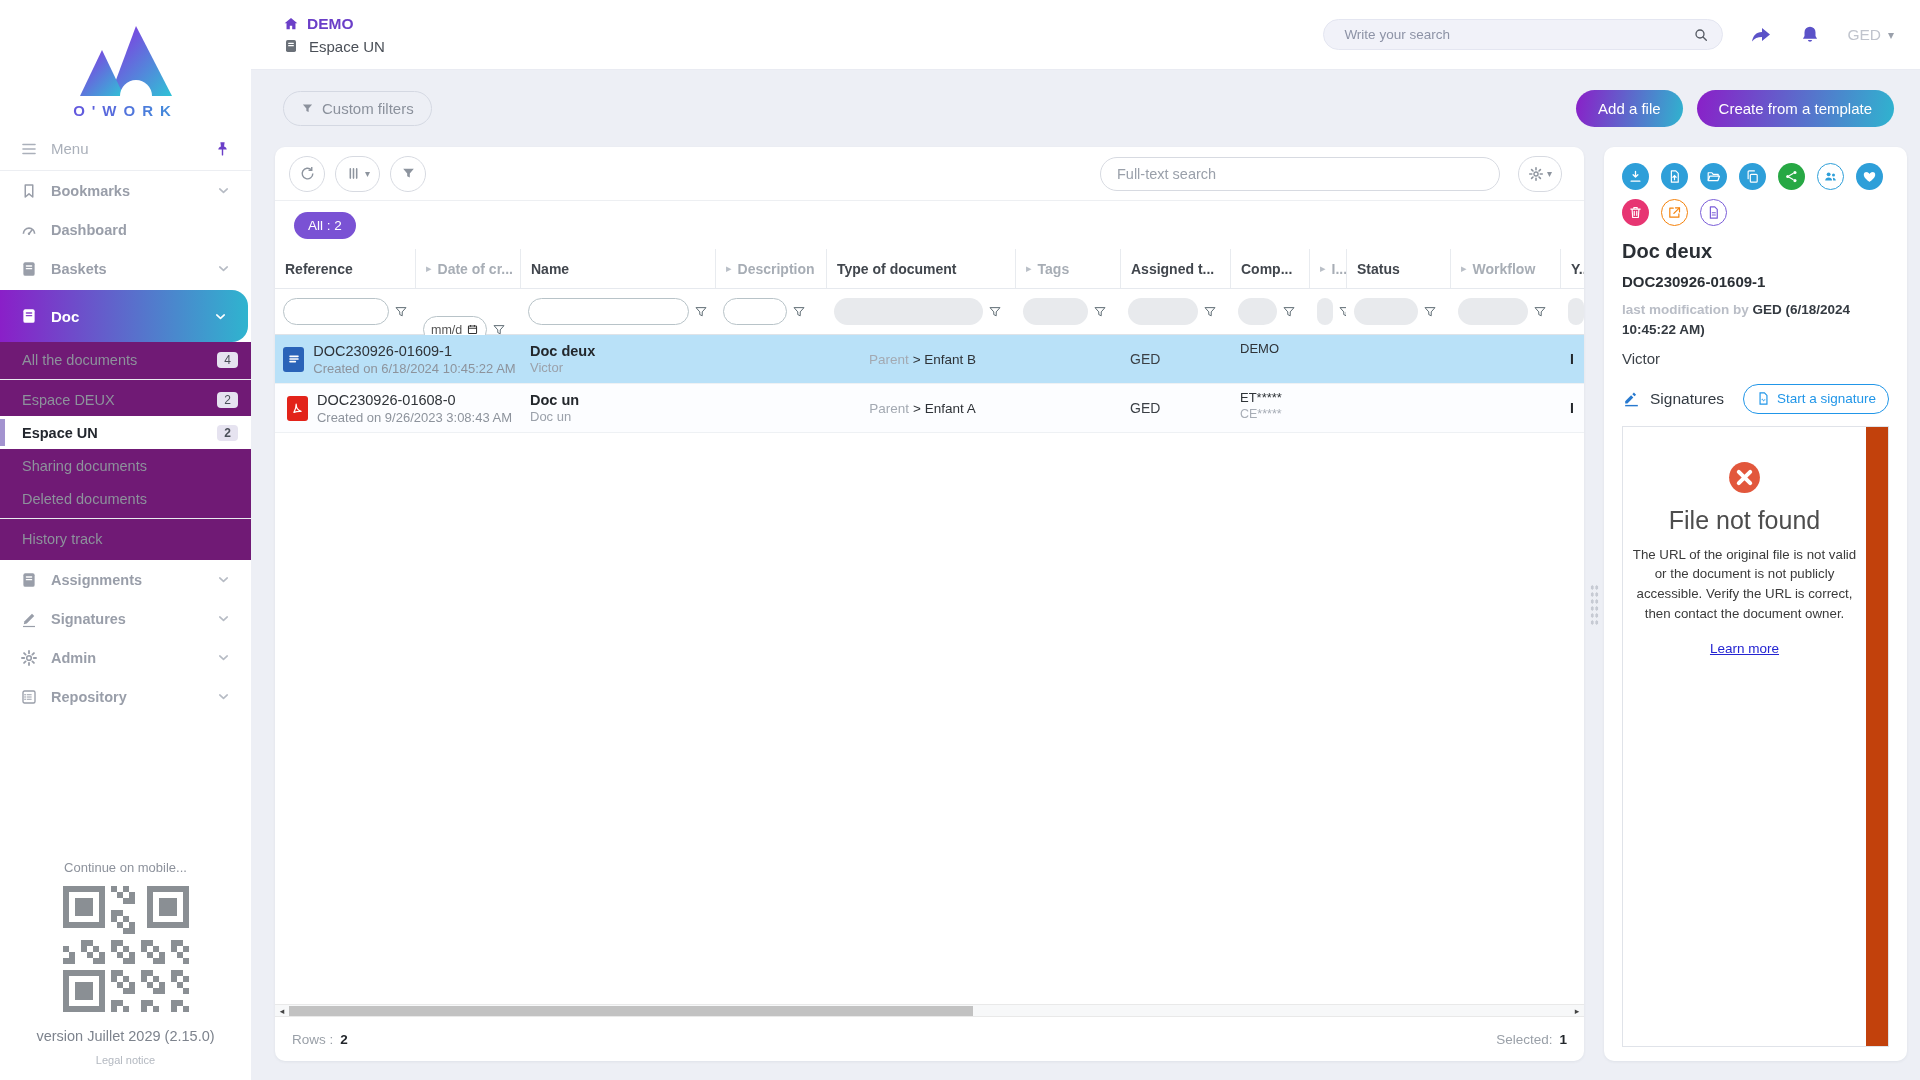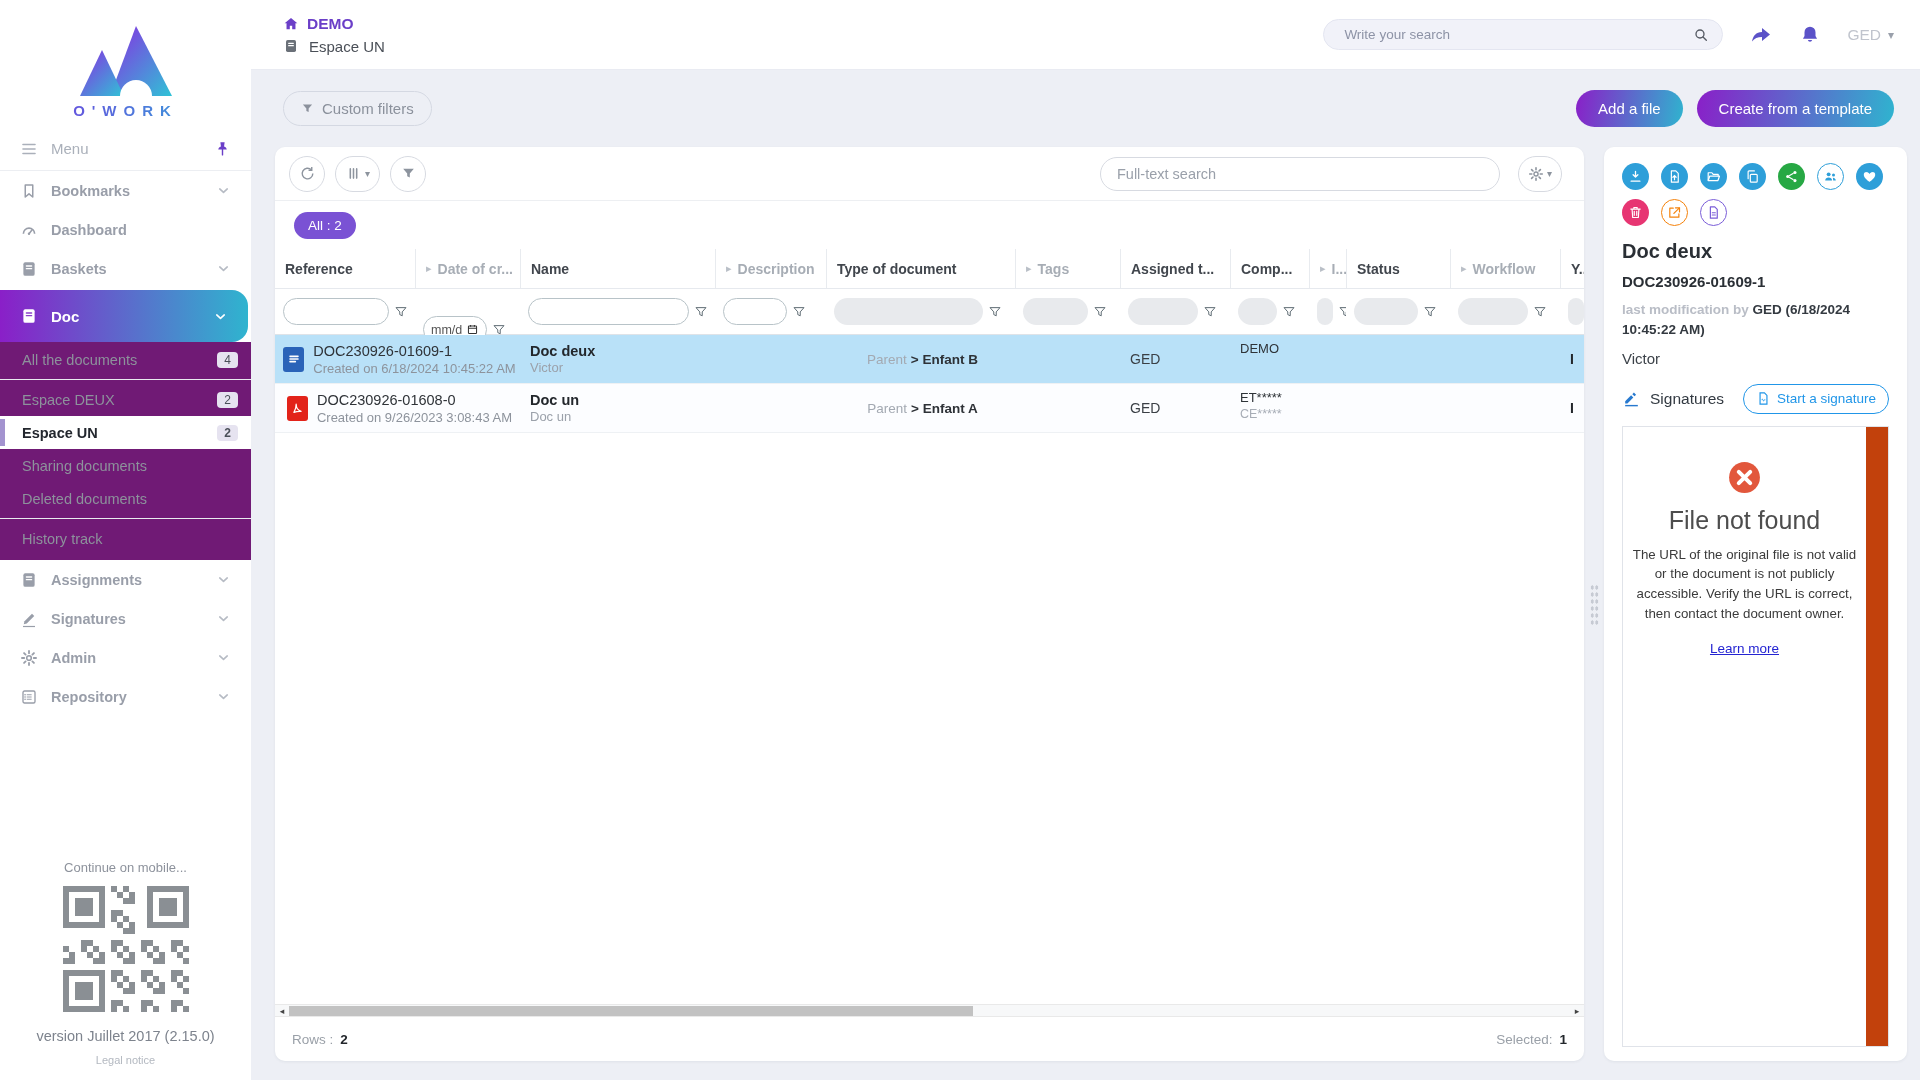--- a/index.html
+++ b/index.html
@@ -105,21 +105,21 @@
   .tc{flex:none;display:flex;flex-direction:column;justify-content:center;padding:0 6px 0 10px;overflow:hidden;white-space:nowrap}
   .tc.hstack{flex-direction:row;align-items:center;gap:9px}
   .ficon{width:21px;height:25px;border-radius:3px;flex:none;display:flex;align-items:center;justify-content:center}
   .ficon.word{background:#2a63b8}
   .ficon.pdf{background:#e2231a}
   .ref-txt{font-size:14.5px;color:#2f3338}
   .created-txt{font-size:13px;color:#8d939c;margin-top:2px}
   .name-txt{font-size:14.5px;font-weight:700;color:#23272c}
   .namesub-txt{font-size:13px;color:#9ba1aa;margin-top:1px}
   .type-pre{color:#a3a9b2;font-size:13.5px}
-  .type-path{color:#2e3237;font-size:13.5px;font-weight:700;margin-left:4px}
+  .type-path{color:#2e3237;font-size:13.5px;font-weight:400;margin-left:4px}
   .assigned-txt{font-size:14px;color:#3a3f45}
   .comp-cell{justify-content:flex-start;padding-top:6px}
   .comp-main{font-size:13px;color:#2e3338}
   .comp-sub{font-size:12.5px;color:#a7adb6;margin-top:2px}
   .clip-txt{font-size:14px;font-weight:700;color:#23272c}
 
   .tfill{flex:1}
   .hscroll{position:relative;height:13px;background:#f7f8f9;border-top:1px solid #e9e9e9;border-bottom:1px solid #e9e9e9}
   .hthumb{position:absolute;left:14px;top:1px;height:10px;width:684px;background:#c2c2c2;cursor:grab}
   .harrow{position:absolute;top:0;width:14px;height:12px;display:flex;align-items:center;justify-content:center;
@@ -409,21 +409,21 @@
         <rect x="114" y="66" width="6" height="6" fill="#8a8f94"></rect>
         <rect x="114" y="84" width="6" height="6" fill="#8a8f94"></rect>
         <rect x="114" y="96" width="6" height="6" fill="#8a8f94"></rect>
         <rect x="114" y="114" width="6" height="6" fill="#8a8f94"></rect>
         <rect x="120" y="60" width="6" height="6" fill="#8a8f94"></rect>
         <rect x="120" y="72" width="6" height="6" fill="#8a8f94"></rect>
         <rect x="120" y="90" width="6" height="6" fill="#8a8f94"></rect>
         <rect x="120" y="102" width="6" height="6" fill="#8a8f94"></rect>
         <rect x="120" y="120" width="6" height="6" fill="#8a8f94"></rect>
       </svg>
-    <div class="version">version Juillet 2017 (2.15.0)</div>
+    <div class="version">version Juillet 2029 (2.15.0)</div>
     <a class="legal" href="#">Legal notice</a>
   </div>
 </aside>
 
 <header class="topbar">
   <div class="crumbs">
     <div class="crumb1">
       <span>
           <svg width="16" height="16" viewBox="0 0 24 24">
             <path d="M12 3l9.5 8h-2.8v9h-4.9v-5.5h-3.6V20H5.3v-9H2.5L12 3z" fill="currentColor"></path>

